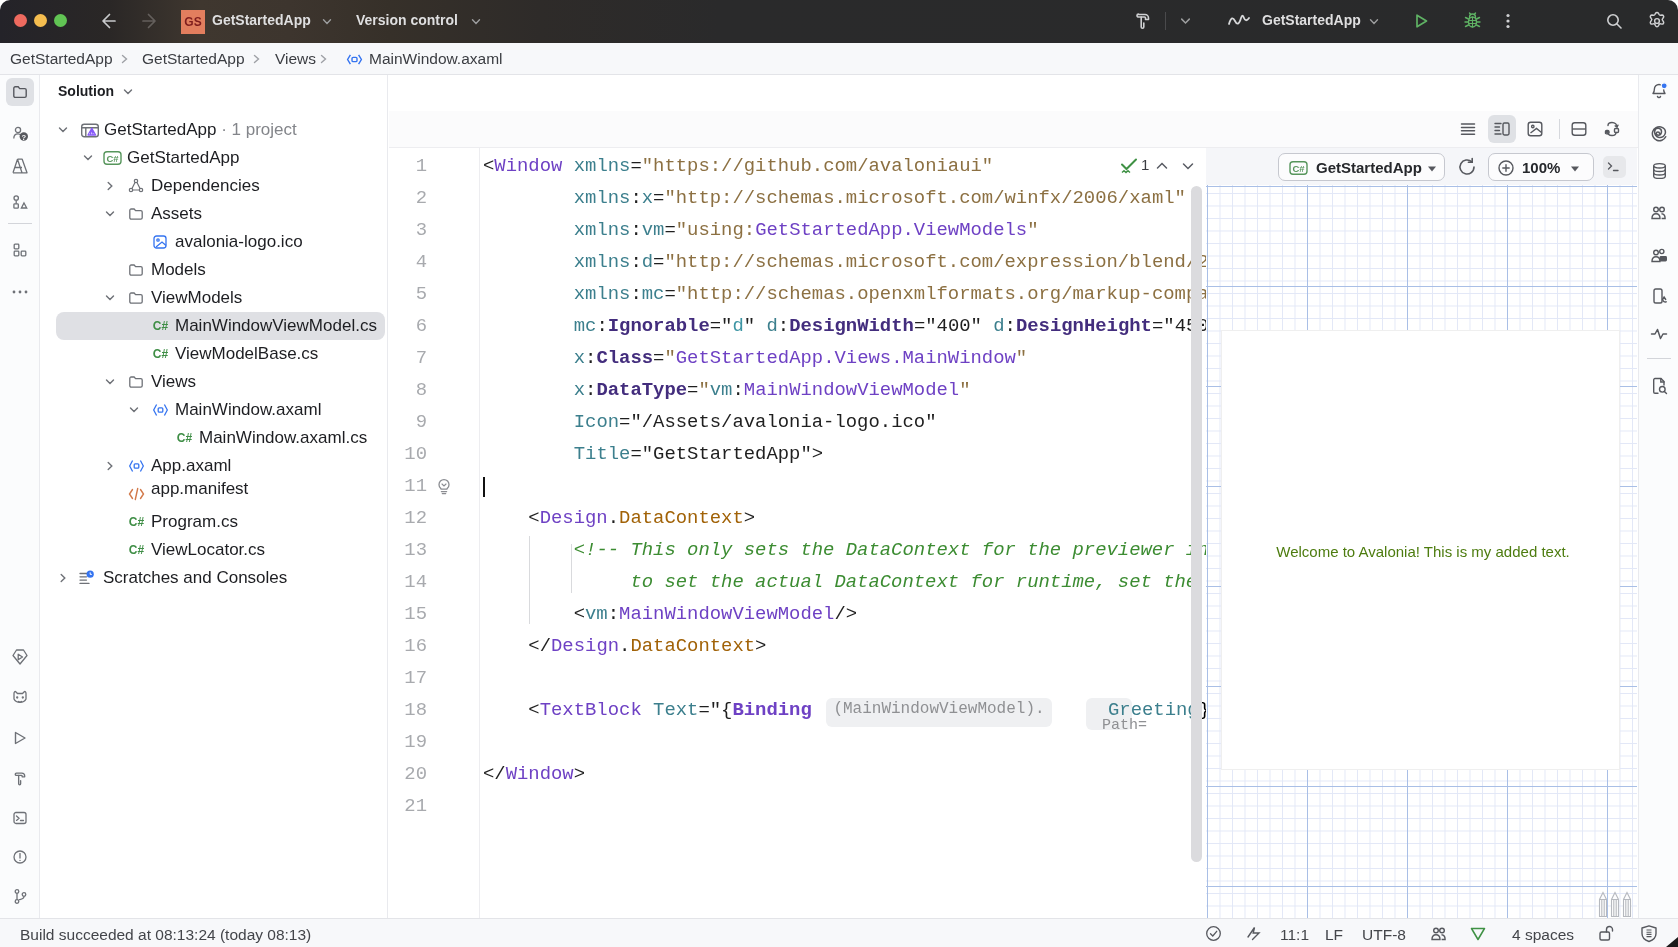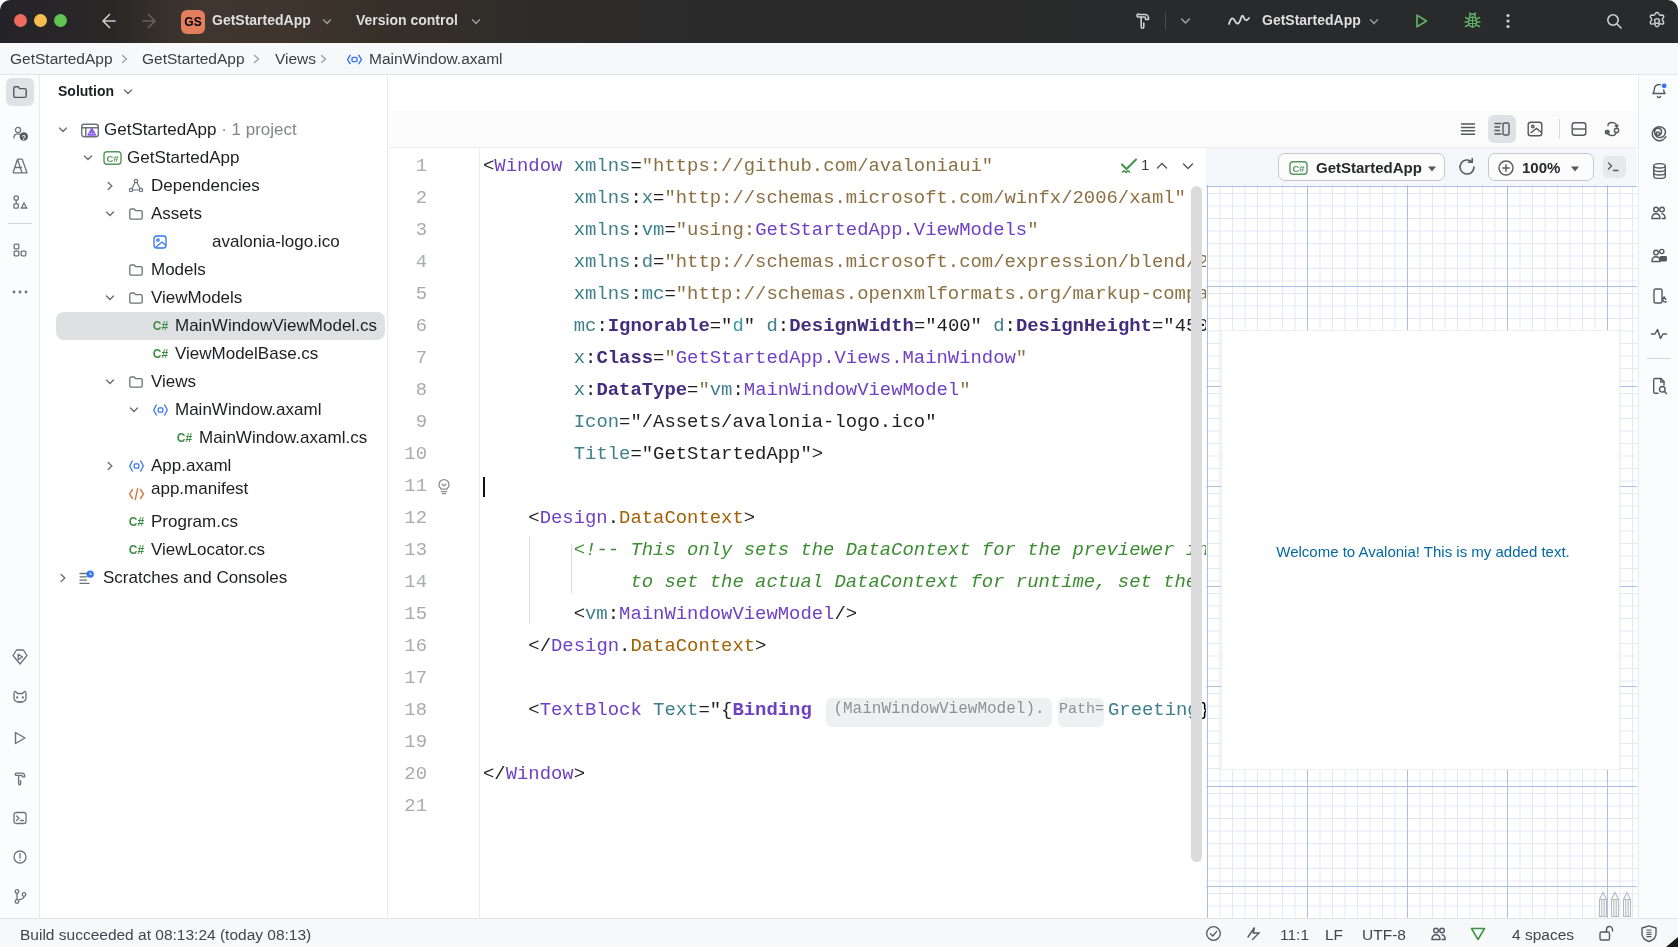--- a/index.html
+++ b/index.html
@@ -37,40 +37,40 @@
 #pvgrid { left:1206px; top:185px; width:431px; height:733px; background-color:#fff;
   background-image:
     linear-gradient(to right, #a9bfe6 1px, transparent 1px),
     linear-gradient(to bottom, #a9bfe6 1px, transparent 1px),
     linear-gradient(to right, #e2e8f7 1px, transparent 1px),
     linear-gradient(to bottom, #e2e8f7 1px, transparent 1px);
   background-size:100px 100px,100px 100px,12.5px 12.5px,12.5px 12.5px;
   background-position:1px 0px,0px 1px,1px 0px,0px 8px;
 }
 #pvwindow { left:1221px; top:330px; width:399px; height:440px; background:#fff; border:1px solid #efefef; }
-#pvwindow .wtxt { position:absolute; width:100%; top:212px; text-align:center; font-size:15px; color:#0369a1; text-indent:5px; }
+#pvwindow .wtxt { position:absolute; width:100%; top:212px; text-align:center; font-size:15px; color:#4d7c0f; text-indent:5px; }
 #rrail { left:1638px; top:75px; width:40px; height:843px; background:#fbfcfd; border-left:1px solid #e9eaee; }
 #status { left:0; top:918px; width:1678px; height:29px; background:#f7f8fa; border-top:1px solid #e3e4e8; font-size:15.5px; color:#43454a; }
 .chip { position:absolute; border:1px solid #c6c8cf; border-radius:7px; background:#fcfcfd; font-size:15px; color:#202124; }
 </style>
 </head>
 <body>
 <div id="app">
 
   <div id="titlebar" class="abs">
     <div class="tl" style="left:14px; background:#ee6a5f;"></div>
     <div class="tl" style="left:34px; background:#f5bd4f;"></div>
     <div class="tl" style="left:54px; background:#61c454;"></div>
     <svg class="abs" style="left:97px;top:10px" width="22" height="22" viewBox="0 0 22 22">
         <path d="M12.5 4.5 L6 11 L12.5 17.5 M6.5 11 H18" stroke="#c8c9cb" stroke-width="1.7" fill="none" stroke-linecap="round" stroke-linejoin="round"></path>
       </svg>
     <svg class="abs" style="left:139px;top:10px" width="22" height="22" viewBox="0 0 22 22">
         <path d="M9.5 4.5 L16 11 L9.5 17.5 M15.5 11 H4" stroke="#645f5c" stroke-width="1.7" fill="none" stroke-linecap="round" stroke-linejoin="round"></path>
       </svg>
-    <div class="abs" style="left:181px;top:10px;width:24px;height:24px;border-radius:6px;background:#e27e5e;color:#000000;font-size:12px;font-weight:700;text-align:center;line-height:24px;">GS</div>
+    <div class="abs" style="left:181px;top:10px;width:24px;height:24px;border-radius:0;background:#e27e5e;color:#7f1d1d;font-size:12px;font-weight:700;text-align:center;line-height:24px;">GS</div>
     <div class="ttxt" style="left:212px;top:12px;">GetStartedApp</div>
     <svg class="abs" style="left:321px;top:16px" width="12" height="12" viewBox="0 0 12 12">
         <path d="M2.5 3.8 L6 7.4 L9.5 3.8" stroke="#9d9e9f" stroke-width="1.4" fill="none" stroke-linecap="round"></path>
       </svg>
     <div class="ttxt" style="left:356px;top:12px;">Version control</div>
     <svg class="abs" style="left:470px;top:16px" width="12" height="12" viewBox="0 0 12 12">
         <path d="M2.5 3.8 L6 7.4 L9.5 3.8" stroke="#9d9e9f" stroke-width="1.4" fill="none" stroke-linecap="round"></path>
       </svg>
 
     <svg class="abs" style="left:1132px;top:10px" width="22" height="22" viewBox="0 0 22 22">
@@ -274,21 +274,21 @@
         <path d="M1.8 4.4 a1.4 1.4 0 0 1 1.4 -1.4 h2.9 l1.5 1.7 h5.2 a1.4 1.4 0 0 1 1.4 1.4 v5.7 a1.4 1.4 0 0 1 -1.4 1.4 h-9.6 a1.4 1.4 0 0 1 -1.4 -1.4 Z" stroke="#6e7177" stroke-width="1.3" fill="none"></path>
       </svg>
     <div class="trow" style="left:110px;top:125px;"><span>Assets</span></div>
     <svg class="abs" style="left:111px;top:159px" width="16" height="16" viewBox="0 0 16 16">
         <g stroke="#3574f0" stroke-width="1.3" fill="none">
           <rect x="2" y="2" width="12" height="12" rx="2.5"></rect>
           <circle cx="6" cy="6" r="1.2"></circle>
           <path d="M4 13 L10 8 L14 11.5"></path>
         </g>
       </svg>
-    <div class="trow" style="left:134px;top:153px;margin-left:37px;"><span>avalonia-logo.ico</span></div>
+    <div class="trow" style="left:134px;top:153px;"><span>avalonia-logo.ico</span></div>
     <svg class="abs" style="left:87px;top:187px" width="16" height="16" viewBox="0 0 16 16">
         <path d="M1.8 4.4 a1.4 1.4 0 0 1 1.4 -1.4 h2.9 l1.5 1.7 h5.2 a1.4 1.4 0 0 1 1.4 1.4 v5.7 a1.4 1.4 0 0 1 -1.4 1.4 h-9.6 a1.4 1.4 0 0 1 -1.4 -1.4 Z" stroke="#6e7177" stroke-width="1.3" fill="none"></path>
       </svg>
     <div class="trow" style="left:110px;top:181px;"><span>Models</span></div>
     <svg class="abs" style="left:63px;top:217px" width="12" height="12" viewBox="0 0 12 12">
         <path d="M2.5 4 L6 7.6 L9.5 4" stroke="#6e7177" stroke-width="1.4" fill="none" stroke-linecap="round"></path>
       </svg>
     <svg class="abs" style="left:87px;top:215px" width="16" height="16" viewBox="0 0 16 16">
         <path d="M1.8 4.4 a1.4 1.4 0 0 1 1.4 -1.4 h2.9 l1.5 1.7 h5.2 a1.4 1.4 0 0 1 1.4 1.4 v5.7 a1.4 1.4 0 0 1 -1.4 1.4 h-9.6 a1.4 1.4 0 0 1 -1.4 -1.4 Z" stroke="#6e7177" stroke-width="1.3" fill="none"></path>
       </svg>
@@ -444,21 +444,21 @@
         <span class="cm">&lt;!-- This only sets the DataContext for the previewer in an IDE,</span>
              <span class="cm">to set the actual DataContext for runtime, set the DataContext property in code (look at App.axaml.cs) --&gt;</span>
         &lt;<span class="at">vm</span>:<span class="tg">MainWindowViewModel</span>/&gt;
     &lt;/<span class="tg">Design</span>.<span class="dg">DataContext</span>&gt;
 
     &lt;<span class="tg">TextBlock</span> <span class="at">Text</span>="{<span class="tg" style="font-weight:bold">Binding</span>
 
 &lt;/<span class="tg">Window</span>&gt;
 </pre>
     <div class="hintchip" style="left:437px;top:550px;width:226px;text-align:center;padding:0;">(MainWindowViewModel).</div>
-    <div class="hintchip" style="left:669px;top:550px;width:46px;font-size:15px;text-align:right;padding:0;">Path=</div>
+    <div class="hintchip" style="left:697px;top:550px;width:46px;font-size:15px;text-align:center;padding:16px;">Path=</div>
     <pre class="codeblock" style="left:719px;top:546px;"><span class="at">Greeting</span>}" </pre>
     <div id="caret"></div>
     <svg class="abs" style="left:46px;top:329px" width="18" height="18" viewBox="0 0 18 18">
         <g stroke="#8a8c91" stroke-width="1.3" fill="none" stroke-linecap="round">
           <path d="M5.6 11.2 a5 5 0 1 1 6.8 0 l-.5 .9 H6.1 Z"></path>
           <path d="M6.4 14.6 h5.2 M7.3 16.6 h3.4"></path>
           <path d="M7 7 l2 2 2 -2" stroke-width="1.1"></path>
         </g>
       </svg>
     <svg class="abs" style="left:729px;top:8px" width="22" height="20" viewBox="0 0 22 20">

